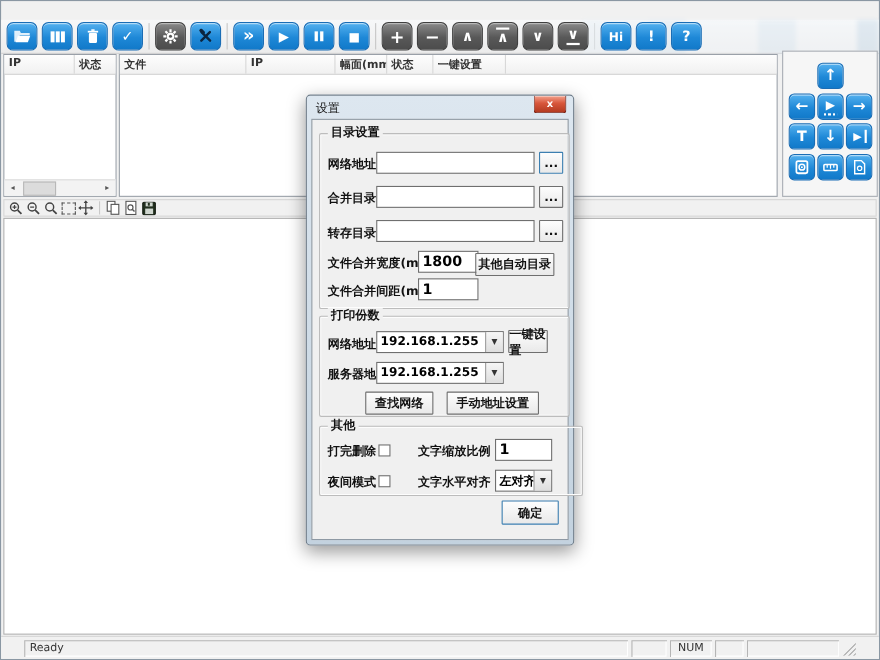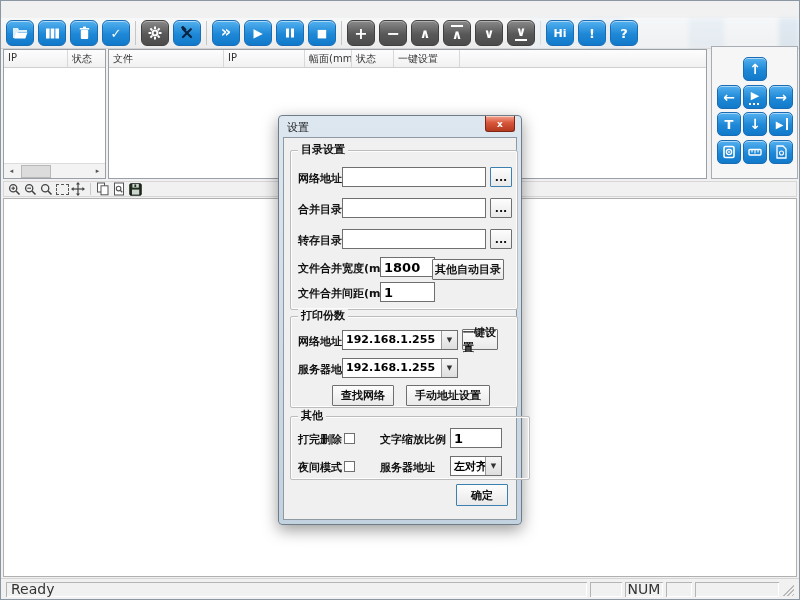--- a/index.html
+++ b/index.html
@@ -29,21 +29,21 @@
            box-shadow:inset 0 1px 0 rgba(255,255,255,.35);}
   .tb-sep{width:1px;height:24px;background:#c6c6c6;margin:0 5px 0 1px;flex:0 0 auto;}
   .bar-top{position:absolute;top:4px;left:7px;right:7px;height:2px;background:#fff;}
   .bar-bottom{position:absolute;bottom:4px;left:7px;right:7px;height:2px;background:#fff;}
   .tb-art{position:absolute;right:0;top:0;width:270px;height:31px;filter:blur(2px);opacity:.55;}
   
   .panel{position:absolute;top:48px;background:#fff;border:1px solid #9aa0a8;box-sizing:border-box;}
   .lp{left:2px;width:103px;height:130px;}
   .jp{left:107px;width:599px;height:130px;}
   .lheader{display:flex;height:17px;background:linear-gradient(#fdfdfd,#f1f1f1);border-bottom:1px solid #cfcfcf;}
-  .hcell{font-size:10px;color:#333;padding:2px 0 0 4px;border-right:1px solid #d8d8d8;box-sizing:border-box;overflow:hidden;white-space:nowrap;}
+  .hcell{font-size:10px;color:#333;padding:2px 0 0 4px;border-right:1px solid #d8d8d8;box-sizing:border-box;overflow:hidden;white-space:nowrap;font-weight:bold;}
   .hscroll{position:absolute;left:0;bottom:0;width:100%;height:15px;background:#f3f3f3;border-top:1px solid #dcdcdc;
            display:flex;align-items:center;box-sizing:border-box;}
   .sc-btn{width:15px;height:14px;font-size:7px;color:#555;display:flex;align-items:center;justify-content:center;}
   .sc-thumb{width:28px;height:11px;background:#dcdcdc;border:1px solid #b8b8b8;margin-left:2px;}
   .sc-spacer{flex:1;}
   
   .jog{position:absolute;left:710px;top:45px;width:87px;height:133px;background:#f6f6f6;
        border:1px solid #a8adb4;box-sizing:border-box;}
   .jog-btn{position:absolute;width:24px;height:24px;border-radius:5px;
            background:linear-gradient(#54b1ef,#1e88d7 55%,#1179c9);border:1px solid #1a6db5;color:#fff;
@@ -56,29 +56,29 @@
   .minibar{position:absolute;left:2px;top:180px;width:794px;height:16px;background:#f1f1f1;
            display:flex;align-items:center;gap:2px;padding-left:3px;box-sizing:border-box;
            border:1px solid #d6d6d6;}
   .mini-btn{width:14px;height:14px;display:flex;align-items:center;justify-content:center;}
   .mini-sep{width:1px;height:12px;background:#c9c9c9;margin:0 3px;}
   .sel-rect{width:11px;height:9px;border:1px dashed #555;}
   .canvas{position:absolute;left:2px;top:197px;width:794px;height:379px;background:#fff;
           border:1px solid #b0b0b0;box-sizing:border-box;}
   
   .statusbar{position:absolute;left:0;top:577px;width:100%;height:21px;background:#f1f1f1;
-             border-top:1px solid #d5d5d5;display:flex;align-items:center;padding:0 5px;box-sizing:border-box;
-             font-size:14px;color:#333;}
+             border-top:1px solid #d5d5d5;display:flex;align-items:center;padding:0 21px;box-sizing:border-box;
+             font-size:10px;color:#333;}
   .pane{height:15px;box-shadow:inset 1px 1px 0 #b5b5b5, inset -1px -1px 0 #ffffff;
         display:flex;align-items:center;padding:0 5px;box-sizing:border-box;margin-right:3px;}
   .pane-ready{flex:1;}
   .grip{width:13px;height:13px;margin-left:2px;
         background:linear-gradient(135deg,transparent 0 55%,#b9b9b9 55% 62%,transparent 62% 72%,#b9b9b9 72% 79%,transparent 79% 89%,#b9b9b9 89% 96%,transparent 96%);}
   
-  .dialog{position:absolute;left:277px;top:114px;width:244px;height:410px;
+  .dialog{position:absolute;left:277px;top:85px;width:244px;height:410px;
           background:linear-gradient(#dde7f0,#c3d2df);border:1px solid #6f7d8a;border-radius:4px;
           box-shadow:0 5px 16px rgba(0,0,0,.4);box-sizing:border-box;}
   .dlg-title{position:relative;height:21px;}
   .dlg-title-text{position:absolute;left:8px;top:4px;font-size:11px;color:#1c1c1c;}
   .dlg-close{position:absolute;right:6px;top:0;width:28px;height:15px;
              background:linear-gradient(#f4a38e,#d8573c 45%,#b33a20);border:1px solid #7e2516;border-top:none;
              border-radius:0 0 3px 3px;color:#fff;font-size:9px;font-weight:bold;
              display:flex;align-items:center;justify-content:center;box-shadow:inset 0 1px 0 rgba(255,255,255,.5);}
   .dlg-body{position:absolute;left:4px;right:4px;top:21px;bottom:4px;background:#f0f0f0;
             border:1px solid #8e99a4;box-sizing:border-box;}
@@ -406,21 +406,21 @@
       <div class="group" style="top:278px;height:62px;padding-left:12px;">
         <span class="group-label">其他</span>
       </div>
       <span class="dlg-label" style="left:14px;top:294px;">打完删除</span>
       <span class="chk" style="left:60px;top:295px;"></span>
       <span class="dlg-label" style="left:96px;top:294px;">文字缩放比例</span>
       <input class="dlg-input" style="left: 166px; top: 290px; width: 52px;" value="1">
 
       <span class="dlg-label" style="left:14px;top:322px;">夜间模式</span>
       <span class="chk" style="left:60px;top:323px;"></span>
-      <span class="dlg-label" style="left:96px;top:322px;">服务器地址</span>
+      <span class="dlg-label" style="left:96px;top:322px;">文字水平对齐</span>
       <div class="combo" style="left:166px;top:318px;width:52px;">
         <span class="combo-text">左对齐</span>
         <span class="combo-arrow">▼</span>
       </div>
 
       <div class="dlg-btn" style="left:172px;top:346px;width:52px;height:22px;border:1px solid #3c7fb1;">确定</div>
     </div>
   </div>
 
 </div>

